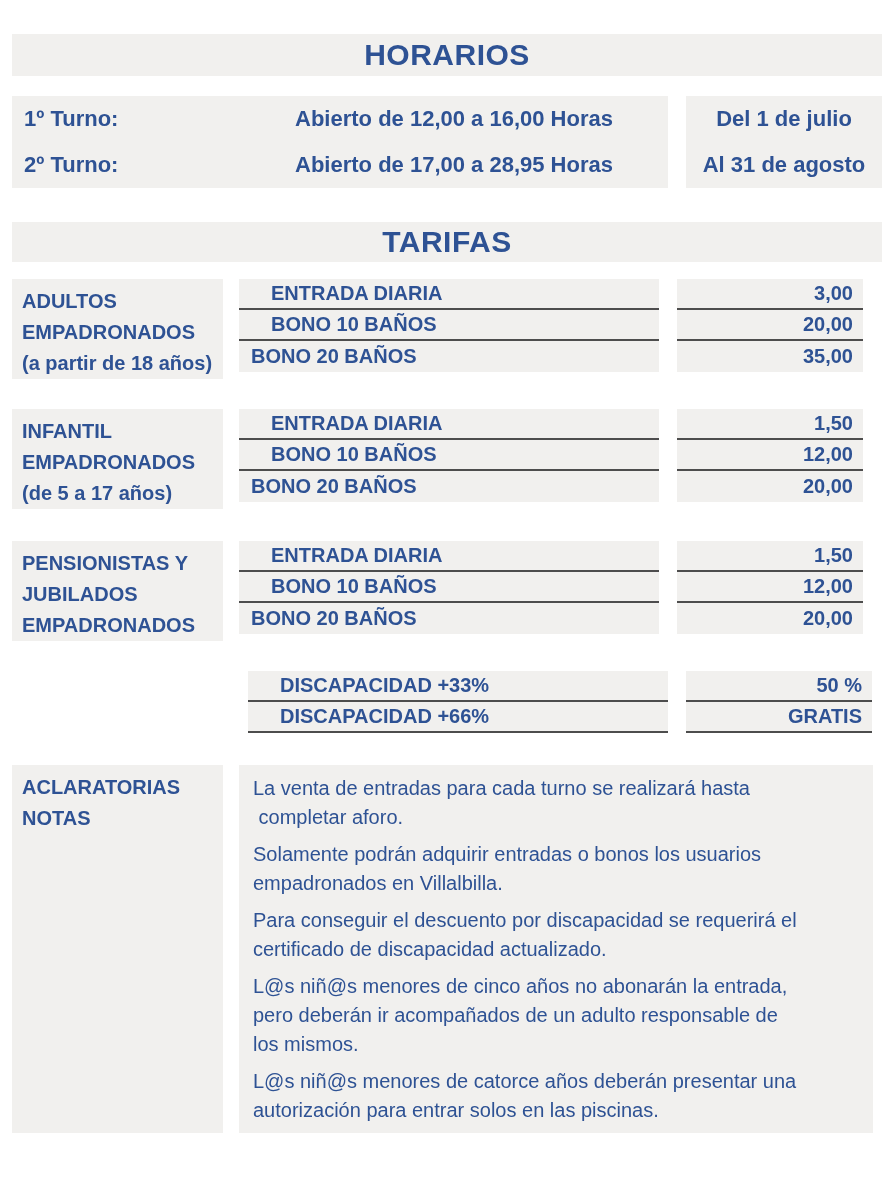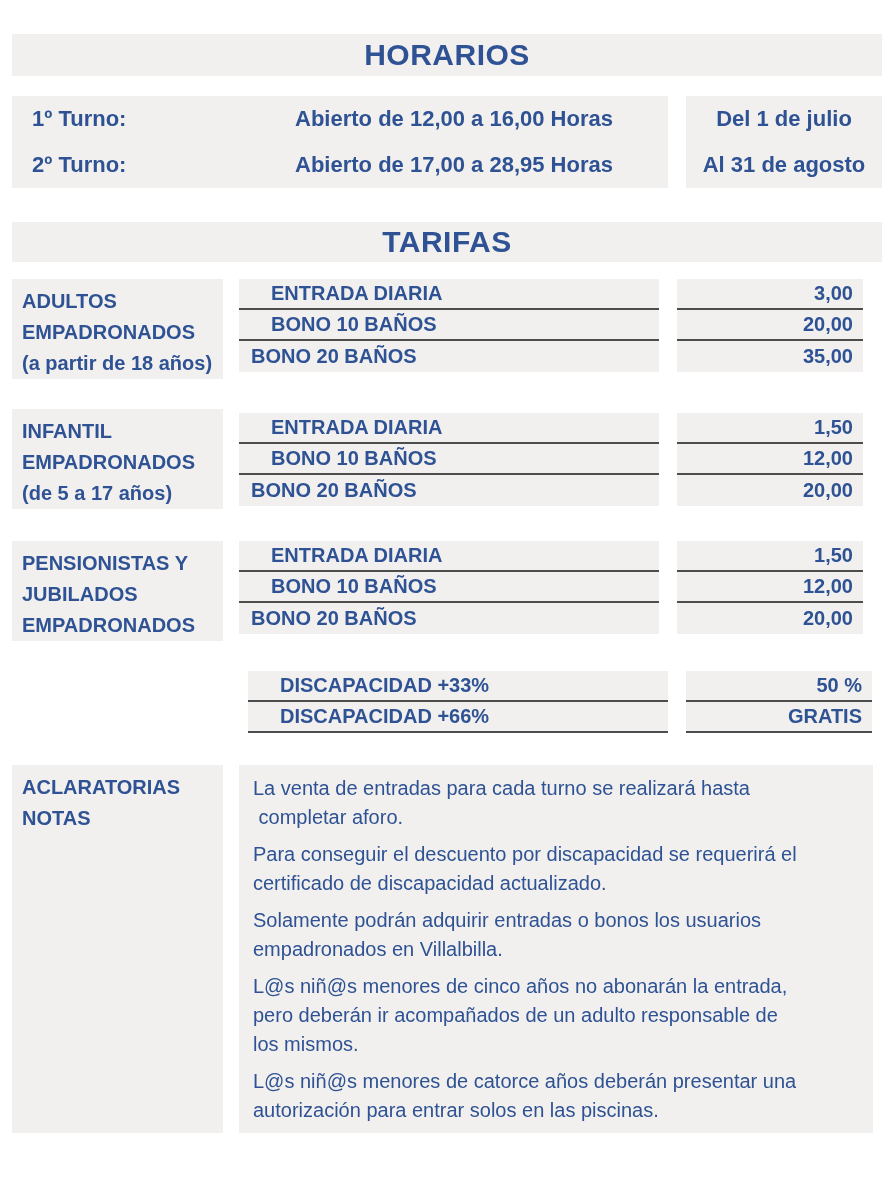--- a/index.html
+++ b/index.html
@@ -26,28 +26,28 @@
   .section-bar{height:42px;font-size:30px;letter-spacing:.5px;}
   .horarios-bar{margin-top:34px;}
   .tarifas-bar{margin-top:34px;height:40px;}
 
   
   .horarios-wrap{margin:20px 10px 0 12px;display:flex;}
   .horarios-left{width:656px;background:var(--bg);}
   .horarios-gap{width:18px;}
   .horarios-right{width:196px;background:var(--bg);}
   .h-row{height:46px;display:flex;align-items:center;font-weight:bold;font-size:22px;}
-  .h-turno{width:228px;padding-left:20px;box-sizing:border-box;}
+  .h-turno{width:228px;padding-left:12px;box-sizing:border-box;}
   .h-hours{flex:1;text-align:center;}
   .h-date{height:46px;display:flex;align-items:center;justify-content:center;font-weight:bold;font-size:22px;}
 
   
   .group{margin:0 10px 0 12px;display:flex;}
   .g-first{margin-top:17px;}
-  .g-mid{margin-top:30px;align-items:center;}
+  .g-mid{margin-top:30px;}
   .g-third{margin-top:32px;}
   .label-cell{
     width:211px;background:var(--bg);
     padding:7px 0 0 10px;box-sizing:border-box;
     font-weight:bold;font-size:20px;line-height:31px;
   }
   .col-gap1{width:16px;}
   .col-gap2{width:18px;}
   .rows-col{width:420px;}
   .price-col{width:186px;}
@@ -177,24 +177,24 @@
 
   <div class="notas-wrap">
     <div class="label-cell" id="notas-label">
         <div>ACLARATORIAS</div>
         <div>NOTAS</div>
       </div>
     <div class="col-gap1"></div>
     <div class="notas-text" id="notas-text">
         <p>La venta de entradas para cada turno se realizará hasta
  completar aforo.</p>
+        <p>Solamente podrán adquirir entradas o bonos los usuarios
+empadronados en Villalbilla.</p>
         <p>Para conseguir el descuento por discapacidad se requerirá el
 certificado de discapacidad actualizado.</p>
-        <p>Solamente podrán adquirir entradas o bonos los usuarios
-empadronados en Villalbilla.</p>
         <p>L@s niñ@s menores de cinco años no abonarán la entrada,
 pero deberán ir acompañados de un adulto responsable de
 los mismos.</p>
         <p>L@s niñ@s menores de catorce años deberán presentar una
 autorización para entrar solos en las piscinas.</p>
       </div>
   </div>
 
 </div>
 

